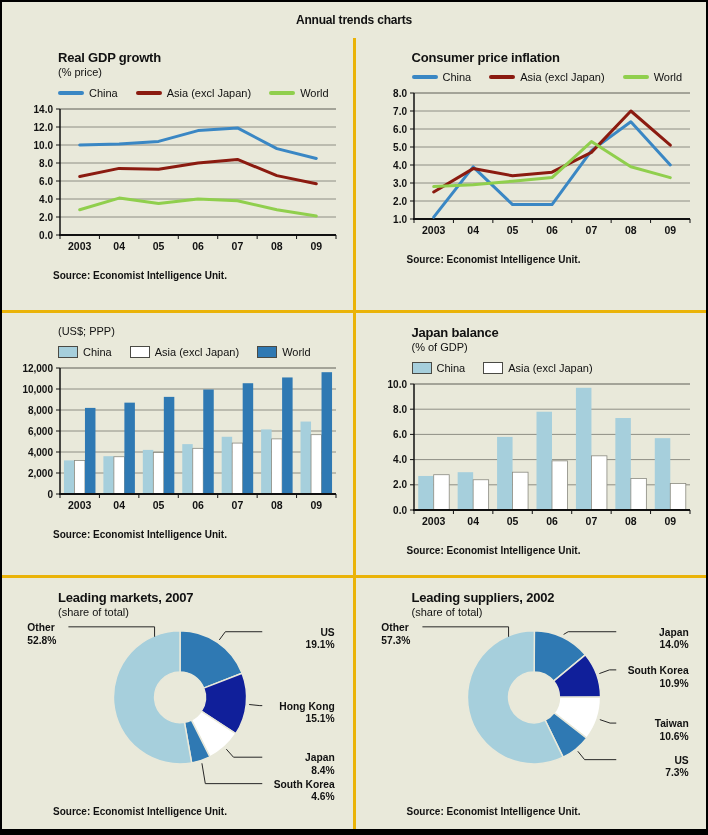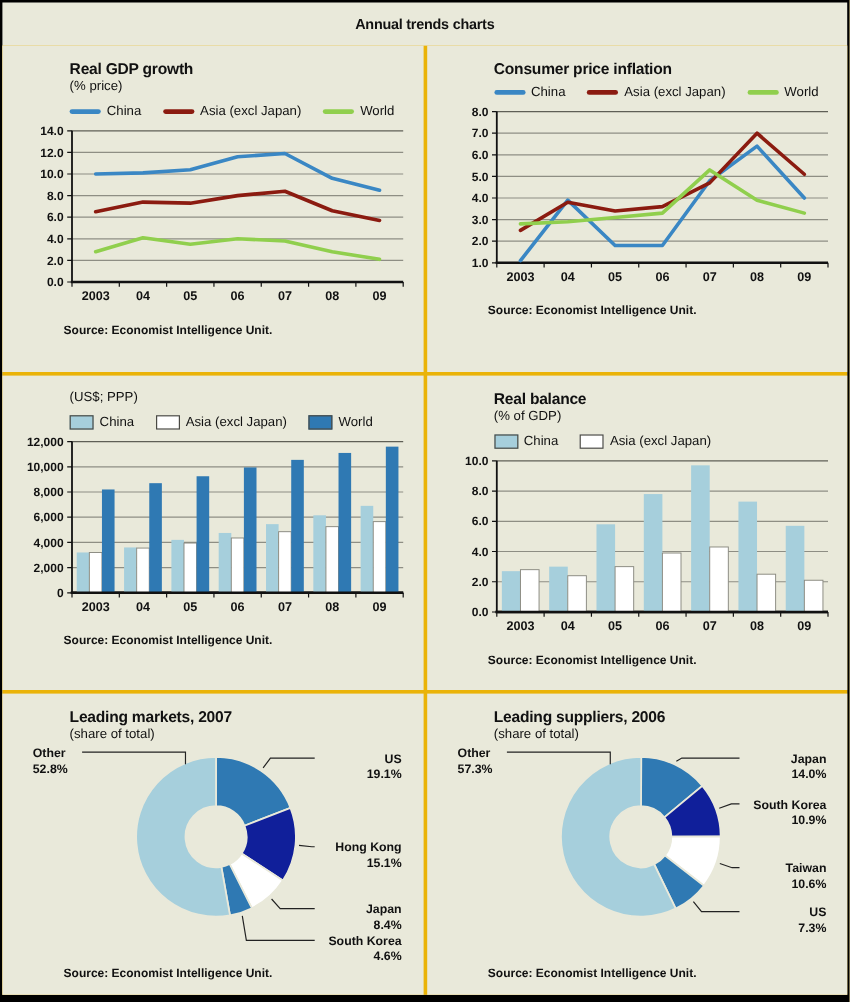--- a/index.html
+++ b/index.html
@@ -243,21 +243,21 @@
           <rect x="262.1071428571429" y="15.449999999999989" width="10.5" height="116.55000000000001" fill="#2f79b3" stroke="none" stroke-width="0.8"></rect>
           <rect x="280.5357142857143" y="59.55000000000001" width="10.5" height="72.44999999999999" fill="#a6cfdc" stroke="none" stroke-width="0.8"></rect>
           <rect x="291.0357142857143" y="72.67500000000001" width="10.5" height="59.32499999999999" fill="#ffffff" stroke="#8a8a80" stroke-width="0.8"></rect>
           <rect x="301.5357142857143" y="10.200000000000003" width="10.5" height="121.8" fill="#2f79b3" stroke="none" stroke-width="0.8"></rect>
           <line x1="39" y1="132" x2="316" y2="132" stroke="#111" stroke-width="2"></line>
         </svg>
       <div class="source">Source: Economist Intelligence Unit.</div>
     </section>
 
     <section class="panel">
-      <h2 class="panel-title">Real balance</h2>
+      <h2 class="panel-title">Japan balance</h2>
       <div class="panel-sub">(% of GDP)</div>
       <div class="legend">
           <span class="legend-item">
             <span class="swatch-box" style="background: rgb(166, 207, 220);"></span>
             <span class="legend-label">China</span>
           </span>
           <span class="legend-item">
             <span class="swatch-box" style="background: rgb(255, 255, 255);"></span>
             <span class="legend-label">Asia (excl Japan)</span>
           </span>
@@ -338,21 +338,21 @@
           <text x="318" y="145.16717392478293" text-anchor="end" class="dlab">Japan</text>
           <text x="318" y="158.16717392478293" text-anchor="end" class="dlab">8.4%</text>
           <polyline points="182.3640428955266,147.38582629431093 185.82889461173497,168.16717392478293 244,168.16717392478293" fill="none" stroke="#222" stroke-width="1"></polyline>
           <text x="318" y="172.16717392478293" text-anchor="end" class="dlab">South Korea</text>
           <text x="318" y="185.16717392478293" text-anchor="end" class="dlab">4.6%</text>
         </svg>
       <div class="source">Source: Economist Intelligence Unit.</div>
     </section>
 
     <section class="panel donut-panel">
-      <h2 class="panel-title">Leading suppliers, 2006</h2>
+      <h2 class="panel-title">Leading suppliers, 2002</h2>
       <div class="panel-sub">(share of total)</div>
       <svg width="322" height="186" viewBox="0 0 322 190">
           <path d="M160 12 A68 68 0 0 1 212.39490050875366 36.6551686970891 L180.03334431217053 63.42697626653407 A26 26 0 0 0 160 54 Z" fill="#2f79b3" stroke="#e9e9da" stroke-width="1.5"></path>
           <path d="M212.39490050875366 36.6551686970891 A68 68 0 0 1 227.99865773821733 79.57274621034199 L185.99948678225957 79.83663825689547 A26 26 0 0 0 180.03334431217053 63.42697626653407 Z" fill="#101f9a" stroke="#e9e9da" stroke-width="1.5"></path>
           <path d="M227.99865773821733 79.57274621034199 A68 68 0 0 1 213.73054084154694 121.67767964840239 L180.54403032176796 95.93558339497739 A26 26 0 0 0 185.99948678225957 79.83663825689547 Z" fill="#ffffff" stroke="#e9e9da" stroke-width="1.5"></path>
           <path d="M213.73054084154694 121.67767964840239 A68 68 0 0 1 189.72387213226344 141.15955710651323 L171.36500993292427 103.38453654072565 A26 26 0 0 0 180.54403032176796 95.93558339497739 Z" fill="#2f79b3" stroke="#e9e9da" stroke-width="1.5"></path>
           <path d="M189.72387213226344 141.15955710651323 A68 68 0 1 1 160.42725378965795 12.001342261782682 L160.1633617431045 54.00051321774043 A26 26 0 1 0 171.36500993292427 103.38453654072565 Z" fill="#a6cfdc" stroke="#e9e9da" stroke-width="1.5"></path>
           <text x="4" y="12" text-anchor="start" class="dlab">Other</text>
           <text x="4" y="26" text-anchor="start" class="dlab">57.3%</text>
           <polyline points="46,8 134,8 134,18.166887710379967" fill="none" stroke="#222" stroke-width="1"></polyline>

